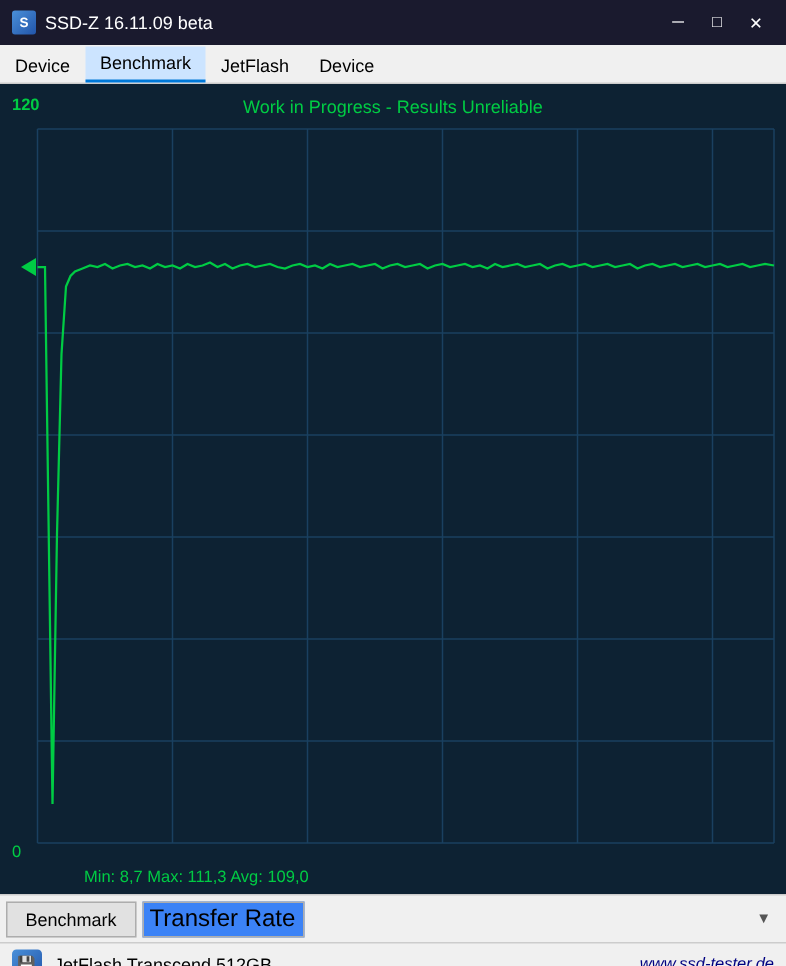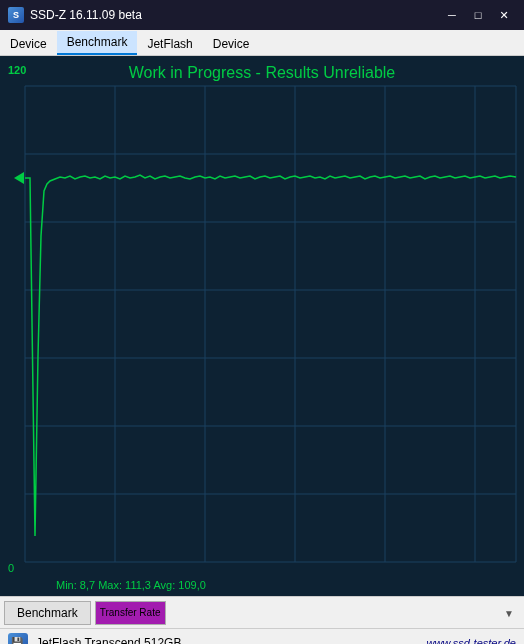--- a/index.html
+++ b/index.html
@@ -88,21 +88,21 @@
     }
 
     
     .chart-title {
       position: absolute;
       top: 8px;
       left: 0;
       right: 0;
       text-align: center;
       color: #00cc44;
-      font-size: 16px;
+      font-size: 12px;
     }
 
     
     .y-label-top {
       position: absolute;
       top: 8px;
       left: 8px;
       color: #00cc44;
       font-size: 11px;
       font-weight: bold;
@@ -154,22 +154,22 @@
       font-size: 12px;
       cursor: pointer;
       height: 24px;
       display: flex;
       align-items: center;
     }
     .transfer-select {
       flex: 1;
       height: 24px;
       border: 1px solid #adadad;
-      background: #a21caf;
-      font-size: 10px;
+      background: #3b82f6;
+      font-size: 16px;
       padding: 0 4px;
       appearance: none;
       -webkit-appearance: none;
       cursor: pointer;
     }
     .select-wrapper {
       flex: 1;
       position: relative;
     }
     .select-arrow {

